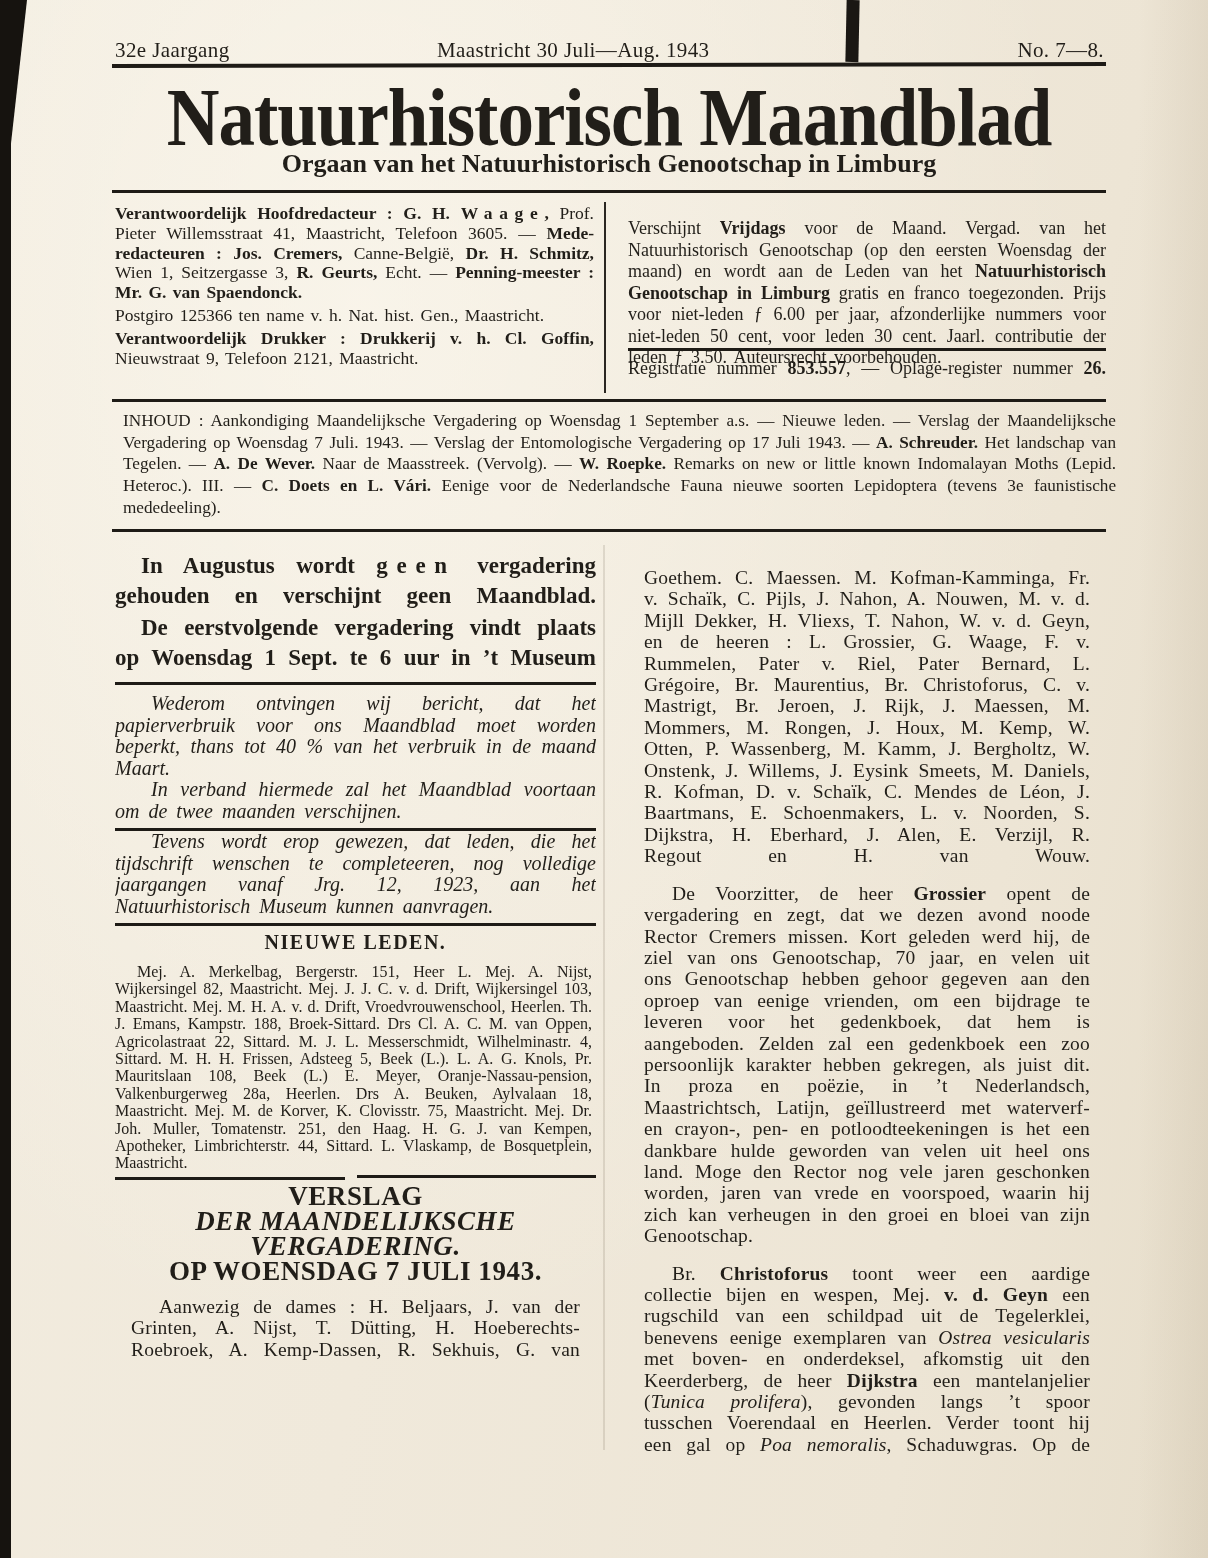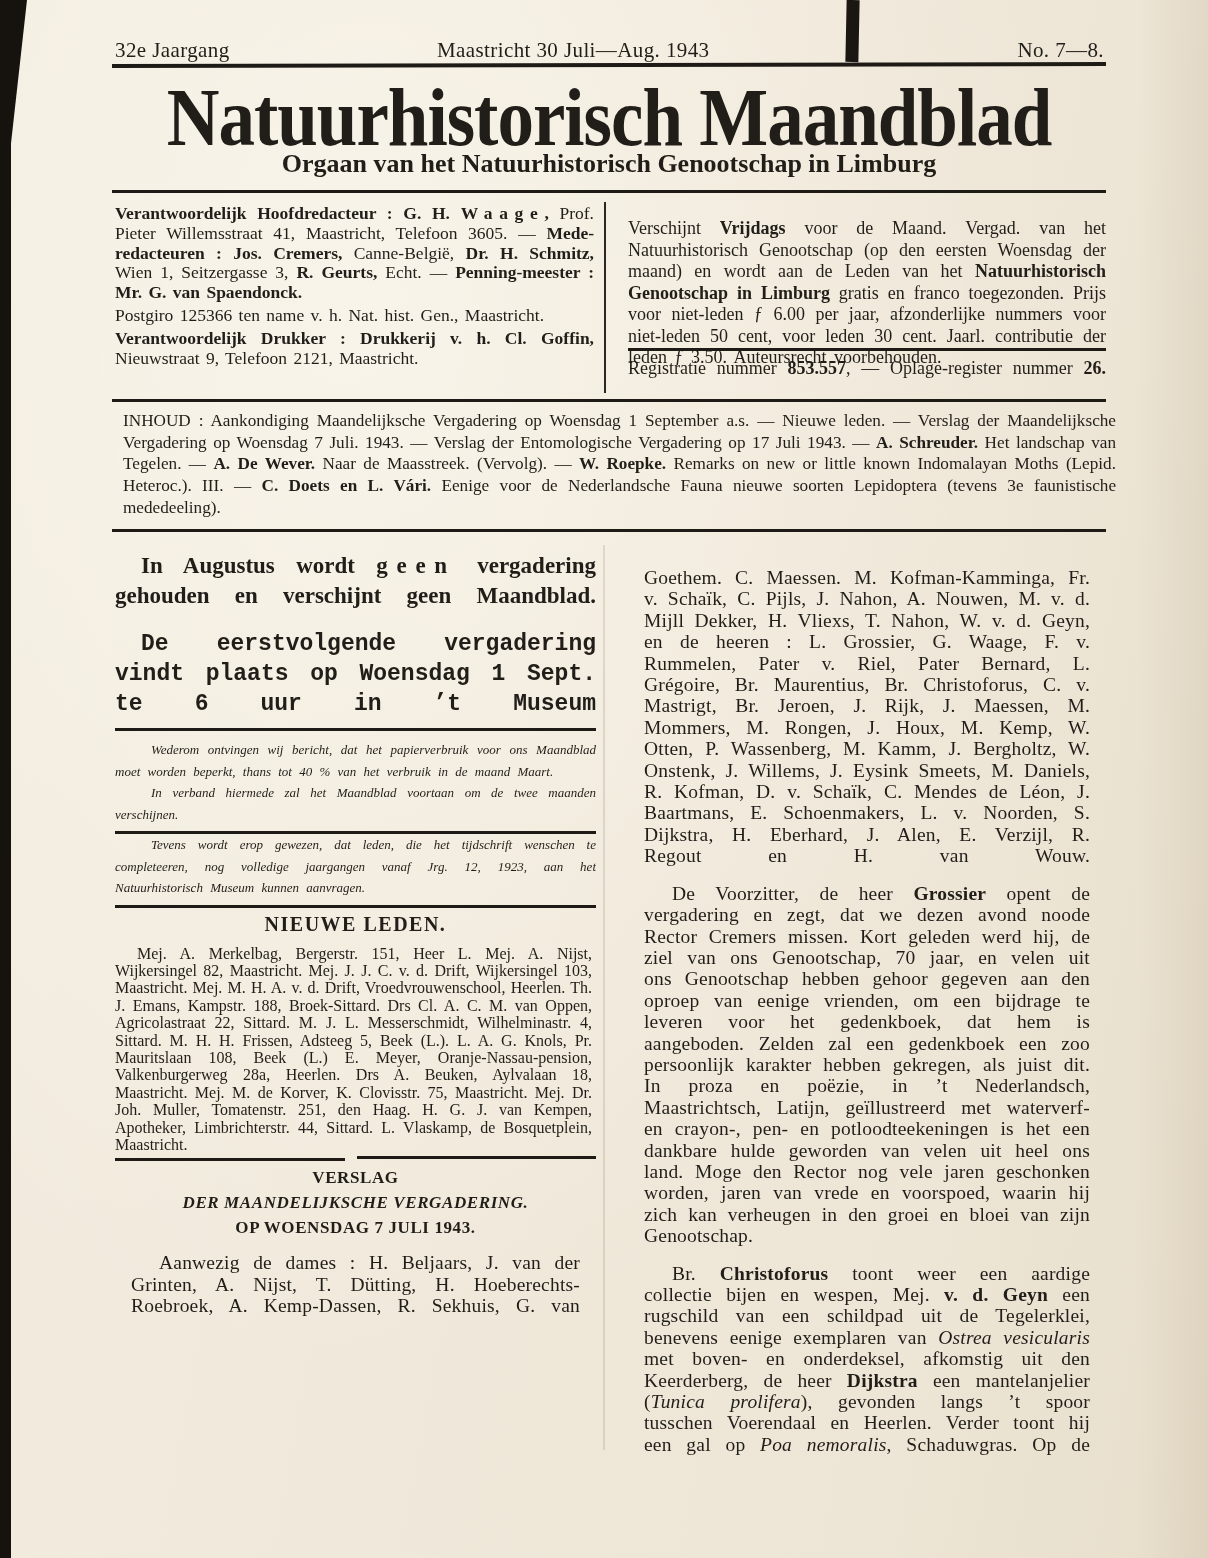--- a/index.html
+++ b/index.html
@@ -46,34 +46,34 @@
   .rule-3{left:112px;top:399px;width:994px;height:3px;}
   .toc{left:123px;top:410px;width:993px;font-size:17.2px;line-height:21.7px;
     text-align:justify;word-spacing:1.5px;}
   .rule-4{left:112px;top:529px;width:994px;height:3px;}
   
   .col-div{left:603px;top:545px;width:2px;height:905px;background:rgba(95,82,58,0.15);}
   .col-left{left:115px;top:551px;width:481px;height:906px;overflow:hidden;}
   .col-right{left:628px;top:551px;width:478px;height:906px;overflow:hidden;}
   .announce{font-size:23px;line-height:30px;font-weight:bold;margin:0;
     text-align:justify;text-align-last:justify;text-indent:26px;word-spacing:6px;}
-  .announce2{margin-top:18px;font-family:Liberation Mono, monospace;}
+  .announce2{margin-top:2px;}
   .lrule{height:3px;background:#1e1b16;border:0;margin:0;}
   .r-a{margin-top:9px;}
-  .notice{font-style:italic;font-size:13px;line-height:21.5px;margin:0;
+  .notice{font-style:italic;font-size:20px;line-height:21.5px;margin:0;
     text-align:justify;text-indent:36px;word-spacing:4px;}
   .n-first{margin-top:8px;}
   .r-b{margin-top:6px;}
   .heading-nl{font-weight:bold;font-size:20px;letter-spacing:1.5px;text-align:center;margin:5px 0 0 0;}
   .members{font-size:16px;line-height:17.4px;margin:9px 4px 0 0;text-align:justify;word-spacing:1px;text-indent:22px;}
   .rule-broken{display:flex;gap:12px;margin-top:3px;}
   .rule-broken span{display:block;height:3px;background:#1e1b16;}
   .rb-l{width:230px;transform:translateY(2px);}
   .rb-r{flex:1;}
-  .heading-v{font-weight:bold;font-size:17px;line-height:25px;letter-spacing:0.6px;text-align:center;margin:6px 0 0 0;}
+  .heading-v{font-weight:bold;font-size:27px;line-height:25px;letter-spacing:0.6px;text-align:center;margin:6px 0 0 0;}
   .bodytext{font-size:19.5px;line-height:21.4px;margin:16px;
     text-align:justify;word-spacing:5px;letter-spacing:0.2px;}
   .attendees{margin-top:12px;text-indent:28px;text-align-last:justify;}
   .indent{text-indent:28px;}
   .just-last{text-align-last:justify;}
 </style>
 </head>
 <body>
 
 <div class="paper"></div>

